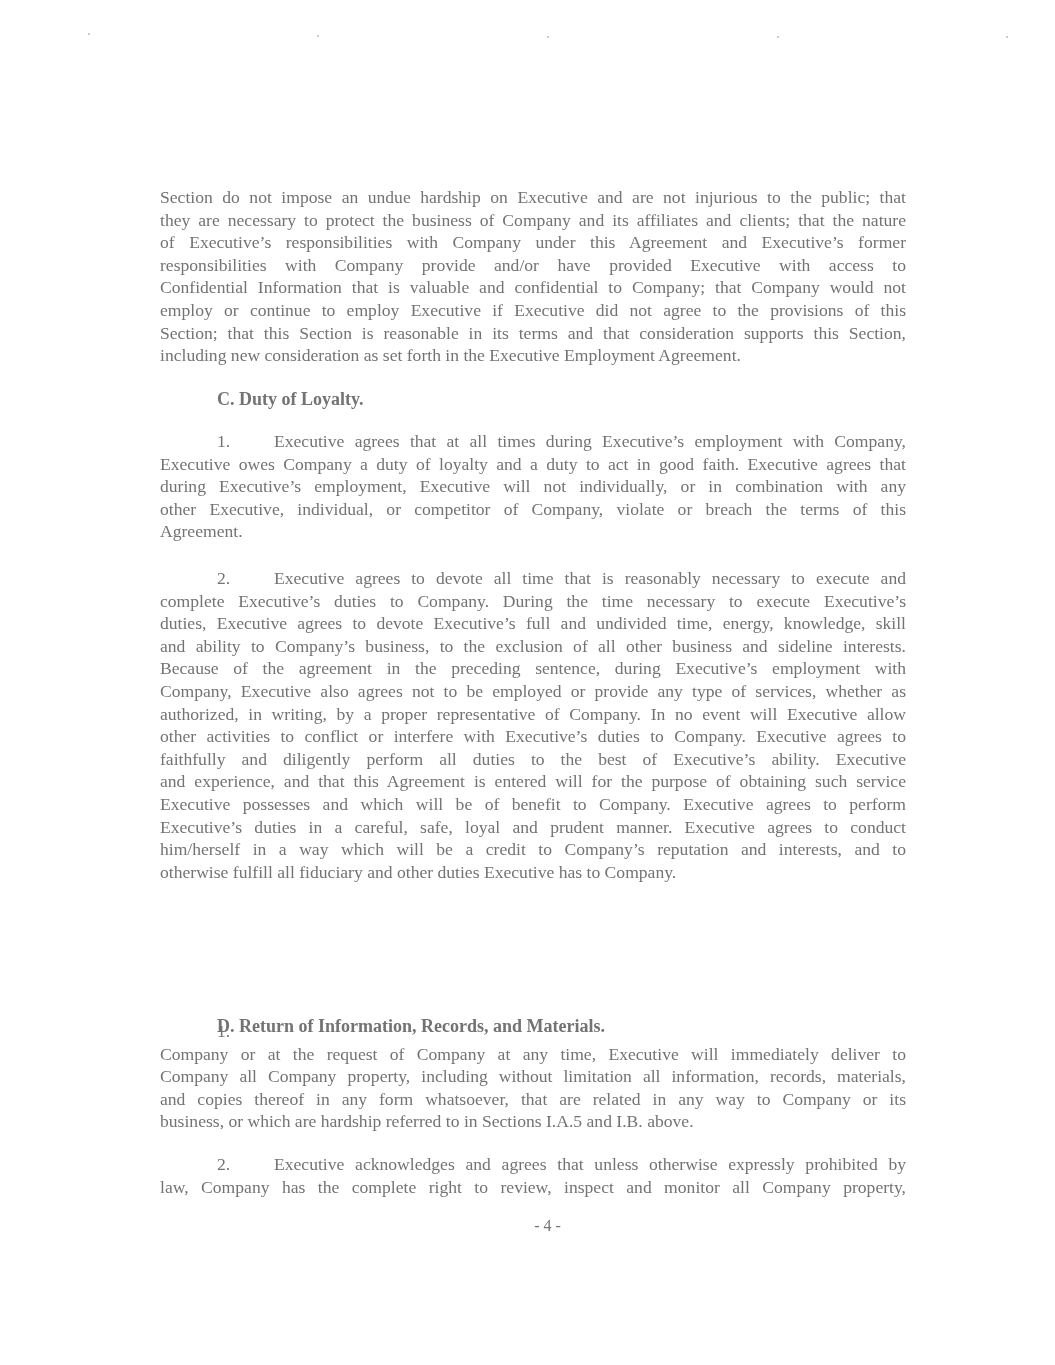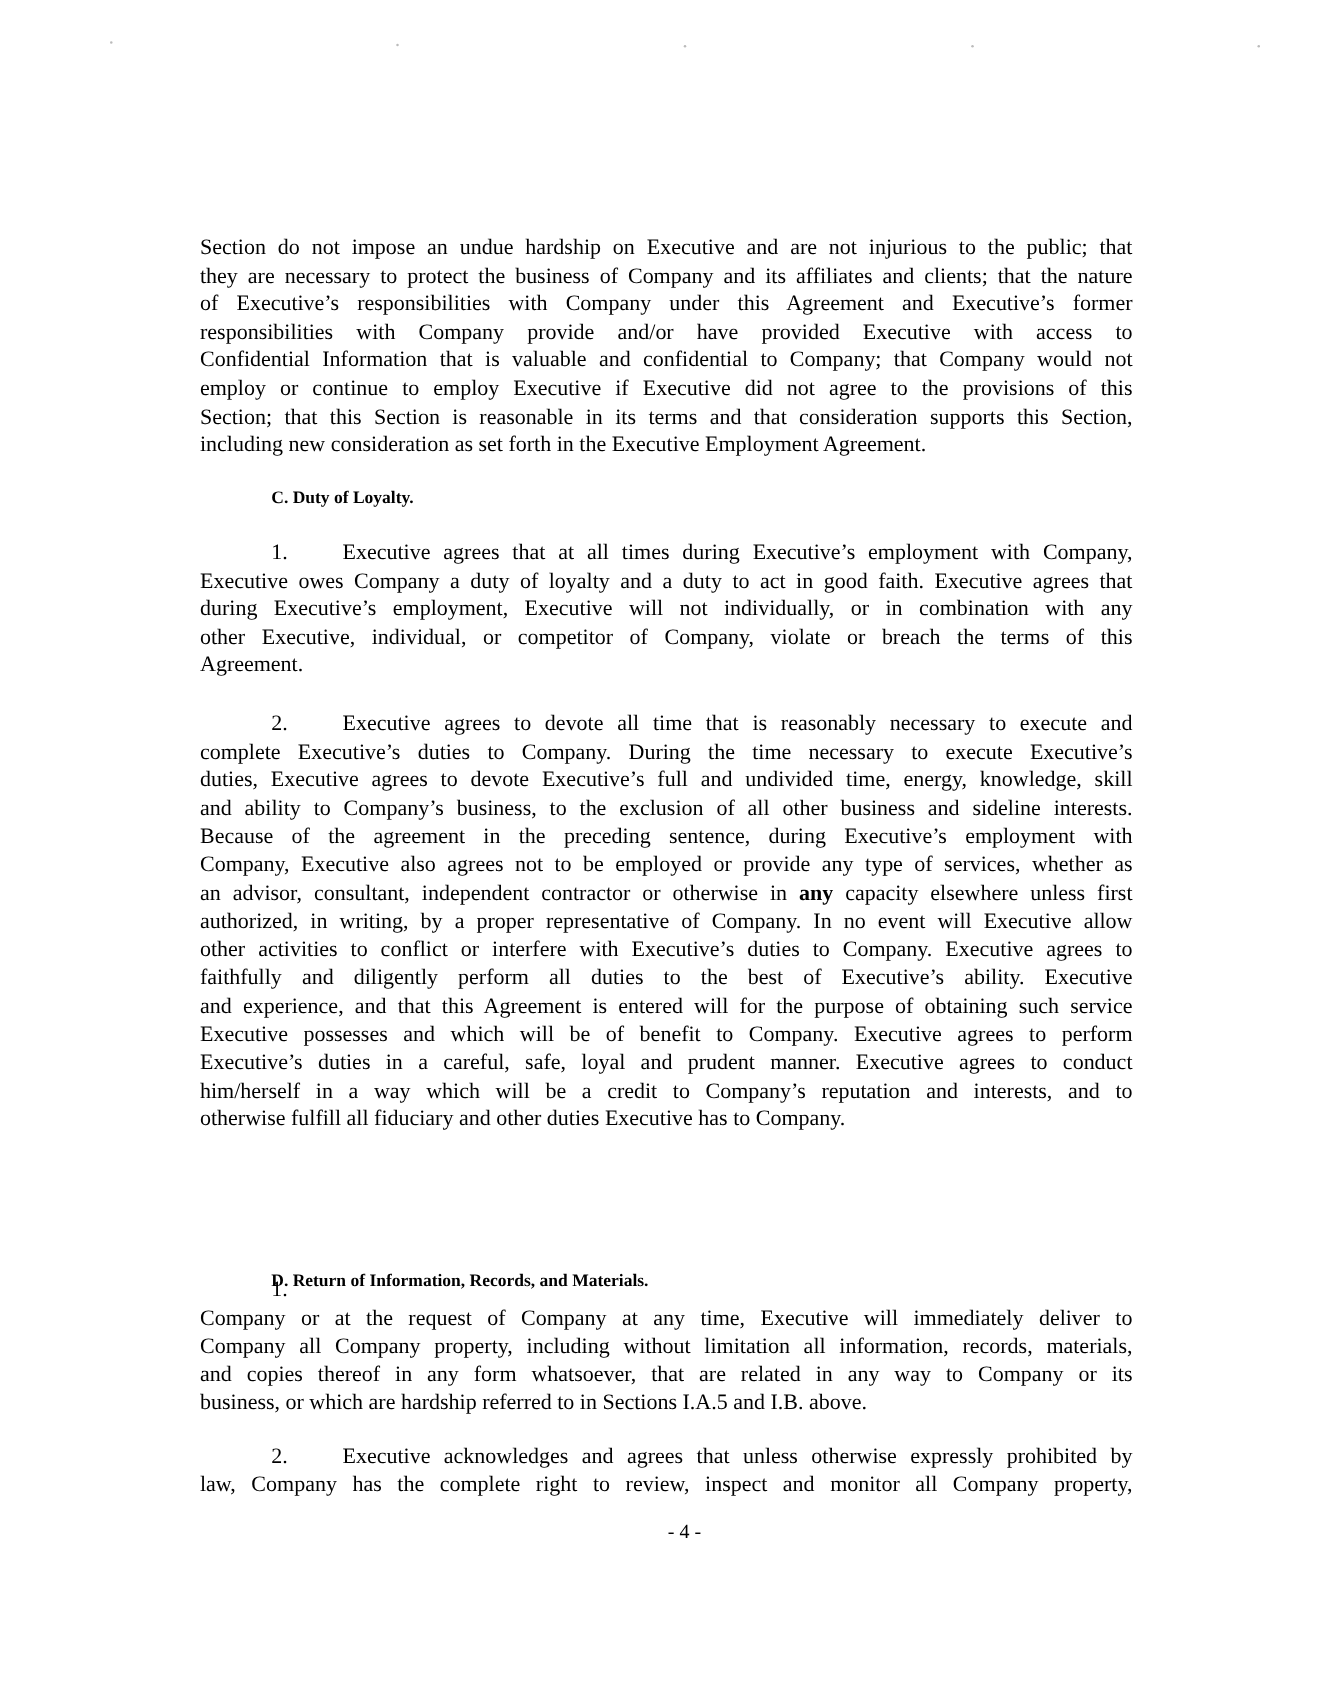--- a/index.html
+++ b/index.html
@@ -1,30 +1,30 @@
 <!DOCTYPE html>
 <html><head>
   <meta charset="utf-8">
   <style>
     html, body { margin: 0; padding: 0; background: #ffffff; }
     body { width: 1055px; height: 1365px; position: relative; overflow: hidden; }
     .page {
       position: absolute; left: 0; top: 0; width: 1055px; height: 1365px;
       font-family: "Liberation Serif", "DejaVu Serif", serif;
-      color: #000000; font-size: 17.6px;
+      color: #737373; font-size: 17.6px;
     }
     .block { position: absolute; left: 160px; width: 746px; }
     .line {
       display: block; height: 22.6px; line-height: 22.6px;
       text-align: justify; text-align-last: justify; white-space: nowrap;
       overflow: visible;
     }
     .line.last { text-align-last: left; }
     .heading {
-      position: absolute; left: 217px; font-weight: bold; font-size: 14px;
+      position: absolute; left: 217px; font-weight: bold; font-size: 18px;
       line-height: 22px;
     }
     .num { display: inline-block; width: 57px; padding-left: 57px; }
     .firstline { display: flex; }
     .firstline .rest { flex: 1; text-align: justify; text-align-last: justify; }
     .pagenum {
       position: absolute; top: 1217px; left: 0; width: 1055px; text-align: center;
       font-size: 16px; padding-left: 40px; box-sizing: border-box;
     }
     .speck { position: absolute; width: 2px; height: 2px; background: #bbb; border-radius: 50%; }
@@ -68,21 +68,20 @@
   <div class="block" style="top:567px;">
     <div class="line firstline">
       <span class="num">2.</span>
       <span class="rest">Executive agrees to devote all time that is reasonably necessary to execute and</span>
     </div>
     <span class="line">complete Executive’s duties to Company.  During the time necessary to execute Executive’s</span>
     <span class="line">duties, Executive agrees to devote Executive’s full and undivided time, energy, knowledge, skill</span>
     <span class="line">and ability to Company’s business, to the exclusion of all other business and sideline interests.</span>
     <span class="line">Because of the agreement in the preceding sentence, during Executive’s employment with</span>
     <span class="line">Company, Executive also agrees not to be employed or provide any type of services, whether as</span>
-    <span class="line">an advisor, consultant, independent contractor or otherwise in <b class="any">any</b> capacity elsewhere unless first</span>
     <span class="line">authorized, in writing, by a proper representative of Company.  In no event will Executive allow</span>
     <span class="line">other activities to conflict or interfere with Executive’s duties to Company.  Executive agrees to</span>
     <span class="line">faithfully and diligently perform all duties to the best of Executive’s ability.   Executive</span>
     <span class="line">and experience, and that this Agreement is entered will for the purpose of obtaining such service</span>
     <span class="line">Executive possesses and which will be of benefit to Company.  Executive agrees to perform</span>
     <span class="line">Executive’s duties in a careful, safe, loyal and prudent manner.  Executive agrees to conduct</span>
     <span class="line">him/herself in a way which will be a credit to Company’s reputation and interests, and to</span>
     <span class="line last">otherwise fulfill all fiduciary and other duties Executive has to Company.</span>
   </div>
 

